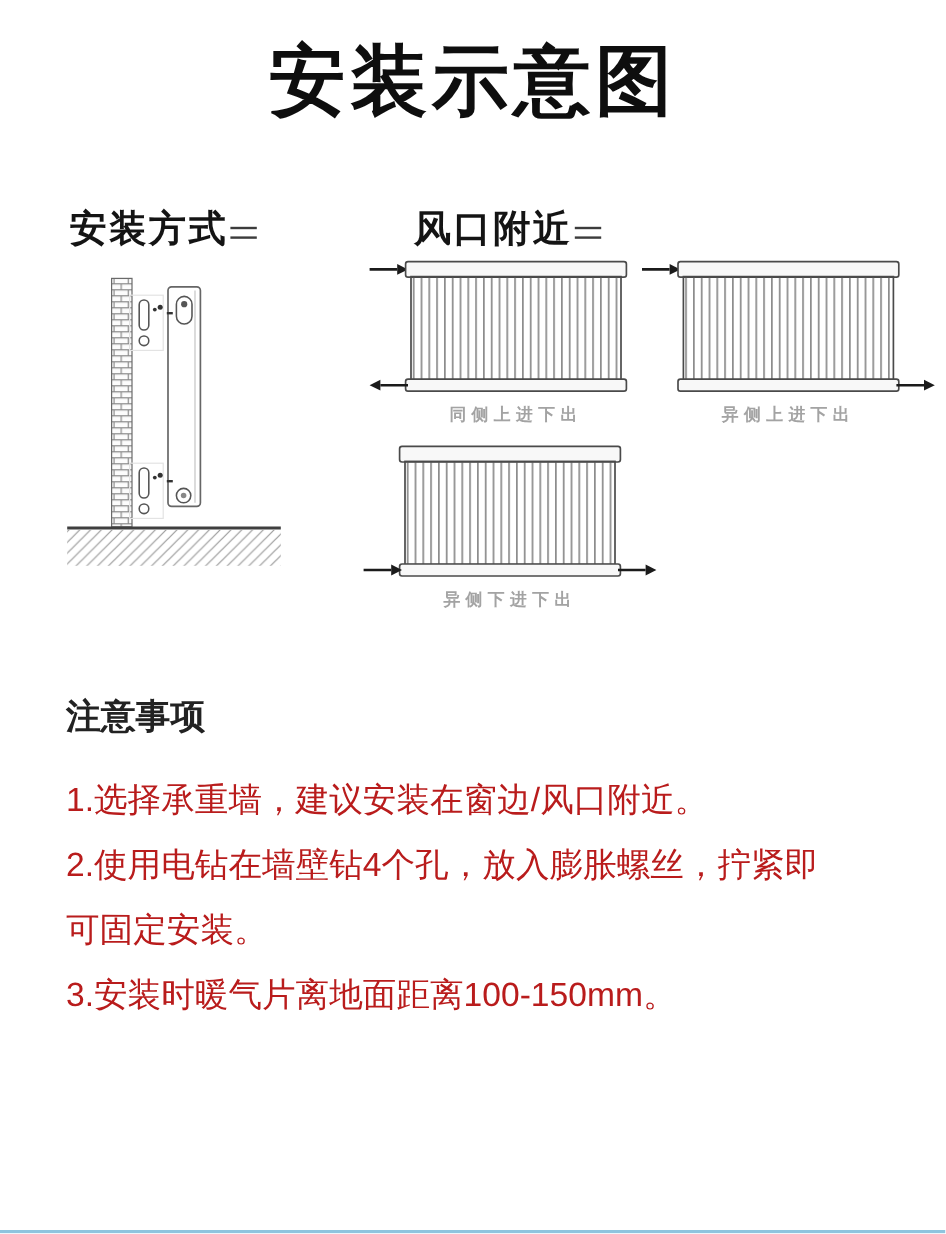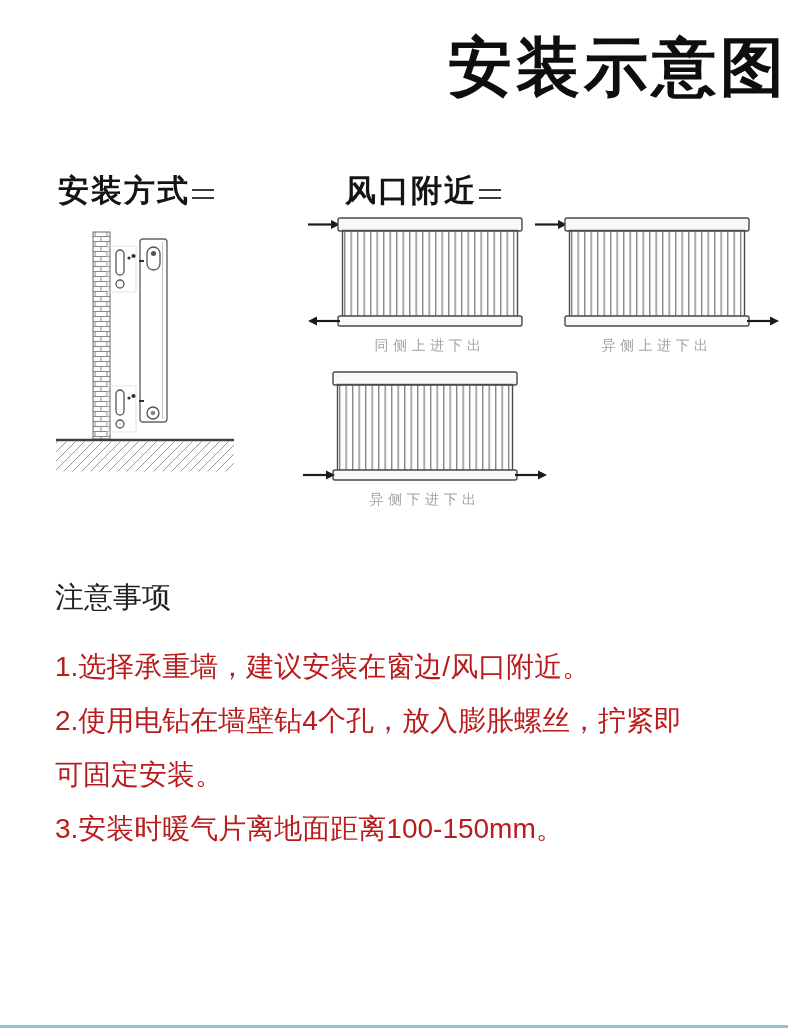--- a/index.html
+++ b/index.html
@@ -2,57 +2,57 @@
 <html><head>
 <meta charset="utf-8">
 <style>
   * { margin:0; padding:0; box-sizing:border-box; }
   html,body { background:#fff; }
   body { font-family:"Liberation Sans","DejaVu Sans",sans-serif; }
   .page { position:relative; width:788px; height:1028px; background:#fff; overflow:hidden; margin:0 auto; }
 
   .page-title {
     position:absolute; top:24px; left:0; right:0;
-    text-align:right; font-size:64px; font-weight:800;
+    text-align:center; font-size:64px; font-weight:800;
     letter-spacing:4px; color:#0e0e0e;
   }
 
   .section-hdr {
     position:absolute; display:flex; align-items:center; gap:2px;
     font-size:31px; font-weight:700; color:#141414; letter-spacing:2px;
   }
   .hdr-install { left:58px; top:170px; }
   .hdr-water  { left:345px; top:170px; }
   .eq {
     display:inline-block; width:22px; height:10px; margin-top:6px;
     border-top:2.5px solid #3c3c3c; border-bottom:2.5px solid #3c3c3c;
   }
 
   .wall-diagram { position:absolute; left:50px; top:206px; }
 
-  .rad { position:absolute; width:250px; }
+  .rad { position:absolute; width:250px;font-weight:bold; }
   .rad-1 { left:305px; top:214px; }
   .rad-2 { left:532px; top:214px; }
   .rad-3 { left:300px; top:368px; }
   .rad svg { display:block; }
   .rad-label {
     margin-top:7px; text-align:center; font-size:14px;
     color:#a3a3a3; letter-spacing:4.5px; white-space:nowrap;
   }
 
   .rad-svg .cap  { fill:#f8f8f8; stroke:#4a4a4a; stroke-width:1.4; }
   .rad-svg .body { fill:url(#fins); stroke:#4a4a4a; stroke-width:1.4; }
   .rad-svg line    { stroke:#1b1b1b; stroke-width:2.2; }
   .rad-svg polygon { fill:#1b1b1b; }
 
   .wall-svg .outline { fill:#fff; stroke:#666; stroke-width:1.4; }
   .wall-svg .thin    { stroke:#555; stroke-width:1.3; fill:#fff; }
 
   .notes { position:absolute; left:55px; top:578px; width:648px; }
-  .notes-title { font-size:29px; font-weight:400; color:#222; margin-bottom:22px; }
+  .notes-title { font-size:29px; font-weight:700; color:#222; margin-bottom:22px; }
   .notes p { font-size:28px; color:#b91c1c; line-height:54px; }
 
   .bottom-divider {
     position:absolute; left:0; bottom:0; width:100%; height:3px;
     background:#8ec4de;
   }
 </style>
 </head>
 <body>
 

